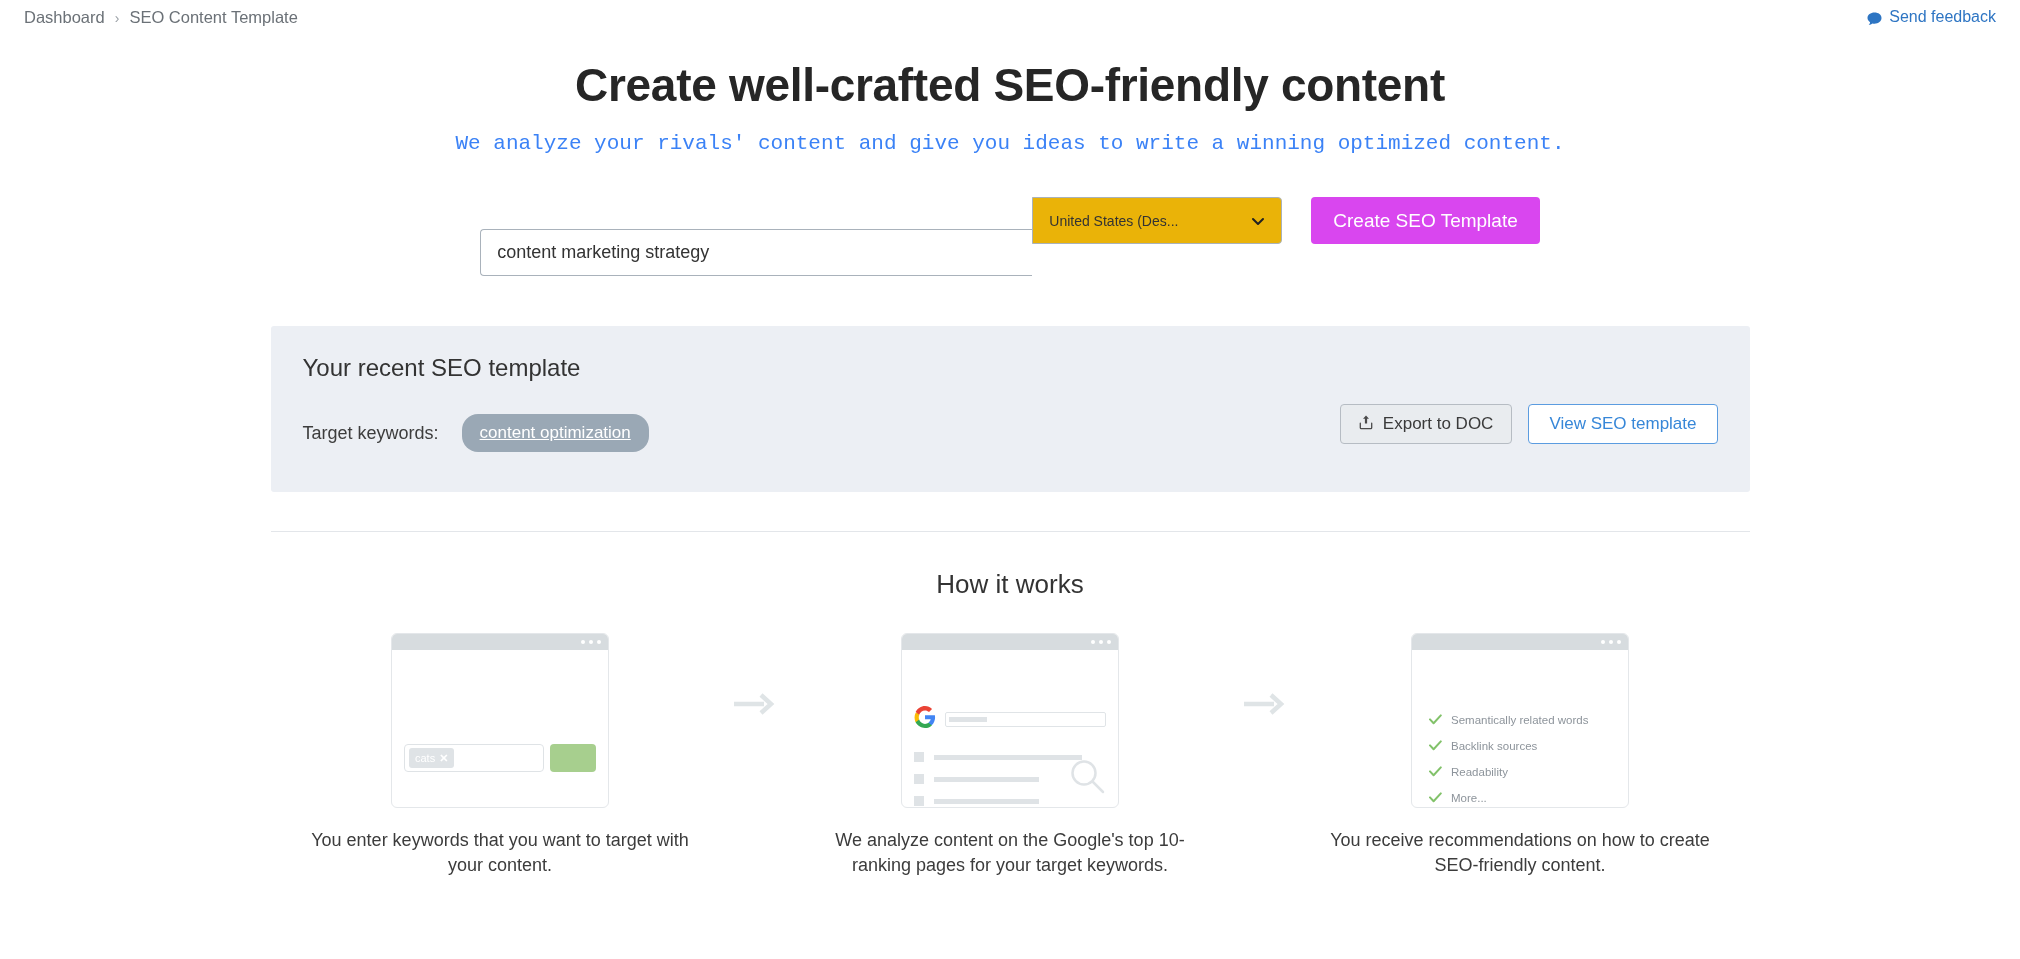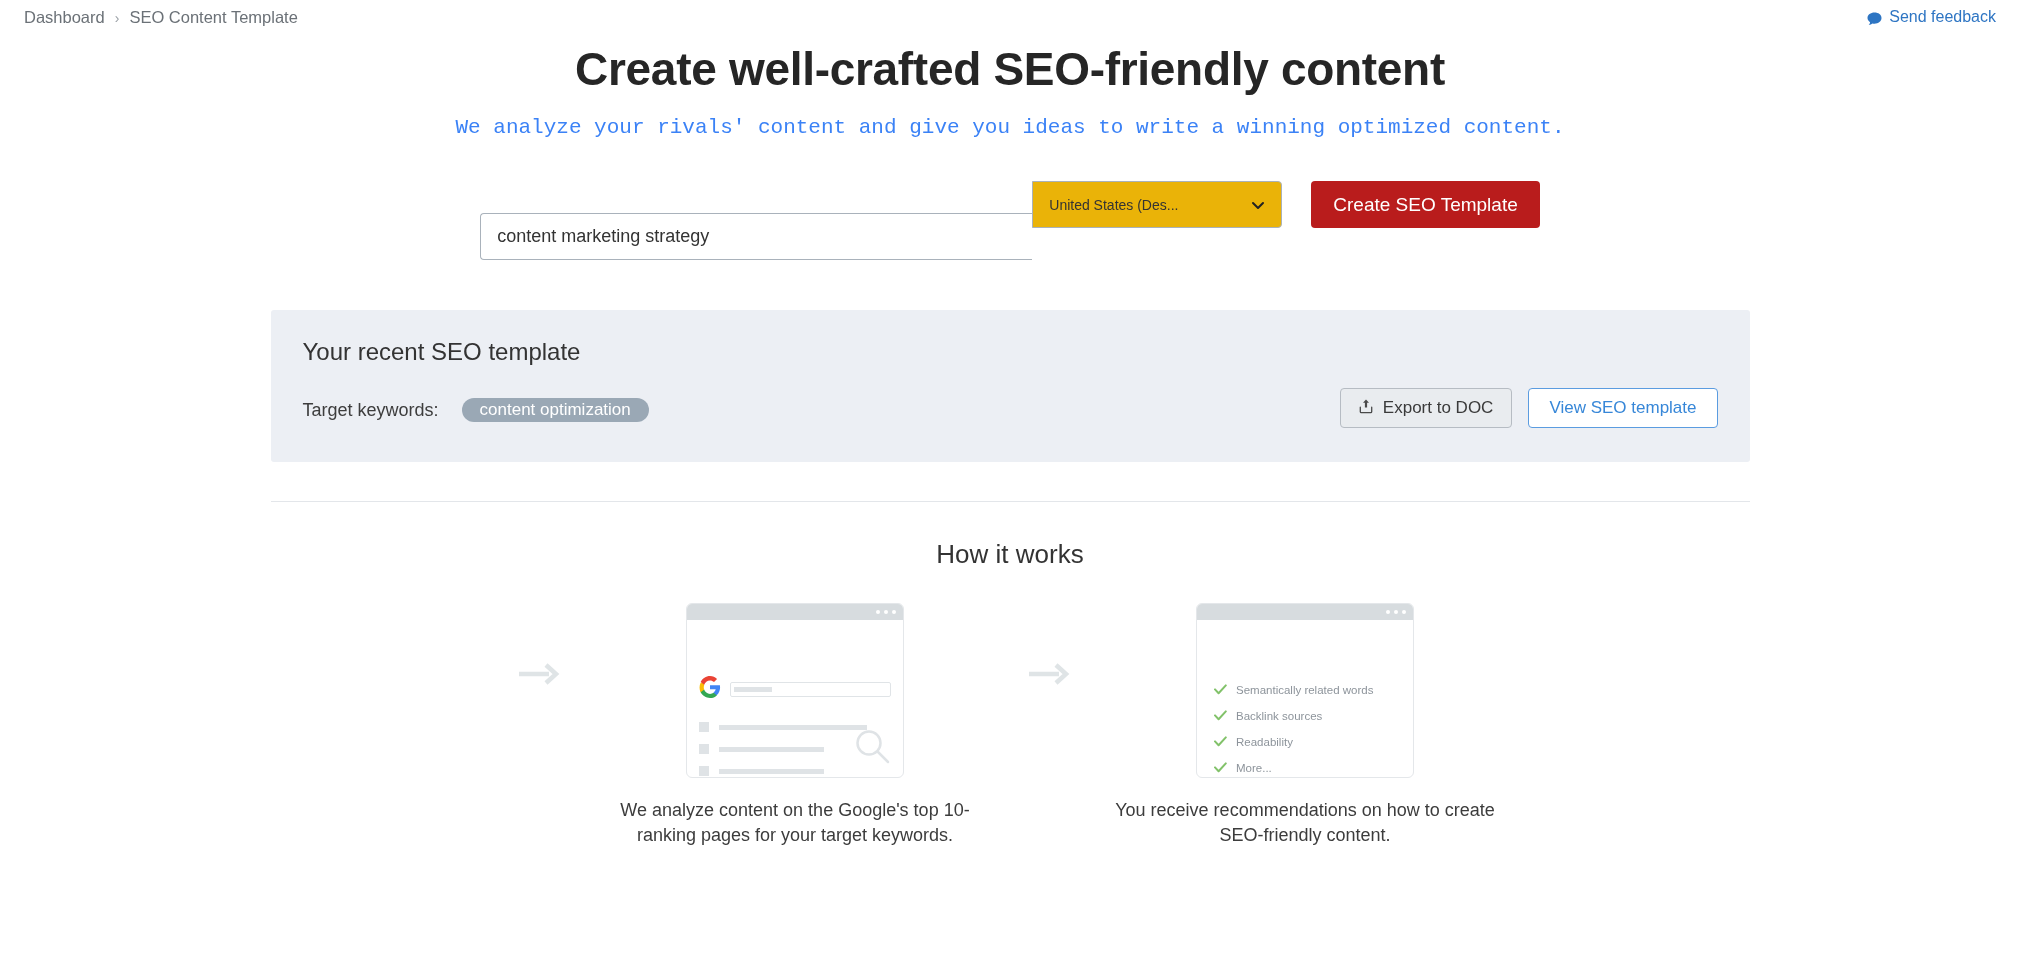--- a/index.html
+++ b/index.html
@@ -38,21 +38,21 @@
     align-items: flex-end;
     gap: 7px;
     color: #2e75c3;
     font-size: 16px;
     white-space: nowrap;
     cursor: pointer;
   }
   .feedback svg { display: block; }
 
   
-  .hero { text-align: center; margin-top: 12px; }
+  .hero { text-align: center; margin-top: 28px; }
   .hero h1 {
     margin: 0;
     font-size: 46px;
     font-weight: bold;
     color: #262626;
     letter-spacing: -0.3px;
   }
   .hero .sub {
     margin-top: 20px;
     font-size: 21px;
@@ -106,21 +106,21 @@
   .db-select .chev {
     margin-left: 8px;
     width: 14px; height: 14px;
     flex: none;
   }
   .cta {
     margin-left: 29px;
     height: 47px;
     min-width: 227px;
     padding: 0 22px;
-    background: #b91c1c;
+    background: #d946ef;
     border: none;
     border-radius: 4px;
     color: #ffffff;
     font-size: 19px;
     font-family: "Liberation Sans", sans-serif;
     cursor: pointer;
     white-space: nowrap;
   }
 
   
@@ -148,22 +148,23 @@
     color: #3d3d3d;
     margin-right: 23px;
     white-space: nowrap;
   }
   .pill {
     display: inline-block;
     background: #9aa8b5;
     color: #ffffff;
     font-size: 17px;
     border-radius: 16px;
-    padding: 2px 18px;
-    white-space: nowrap;
+    padding: 9px 18px;
+    white-space: nowrap;
+    text-decoration: underline;
   }
   .panel-actions {
     position: absolute;
     right: 32px;
     top: 78px;
     display: flex;
     align-items: flex-end;
     gap: 16px;
   }
   .btn-export {
@@ -377,20 +378,41 @@
     <button class="btn-view">View SEO template</button>
   </div>
 </div>
 
 <div class="divider"></div>
 
 <div class="hiw-title">How it works</div>
 
 <div class="steps">
 
+  <div class="step">
+    <div class="card">
+      <div class="card-bar">
+        <i></i>
+        <i></i>
+        <i></i>
+      </div>
+      <div class="card-body">
+        <div class="c1-row">
+          <div class="c1-field">
+            <span class="c1-chip">
+              <span>cats</span>
+              <span class="c1-x">✕</span>
+            </span>
+          </div>
+          <div class="c1-btn"></div>
+        </div>
+      </div>
+    </div>
+    <div class="step-caption">You enter keywords that you want to target with your content.</div>
+  </div>
 
   <div class="arrow">
     <svg width="44" height="26" viewBox="0 0 44 26">
       <path d="M1 13h30M28 4l10 9-10 9" stroke="#dfe4e6" stroke-width="4.5" fill="none" stroke-linecap="butt" stroke-linejoin="miter"></path>
     </svg>
   </div>
 
   <div class="step">
     <div class="card wide">
       <div class="card-bar">

